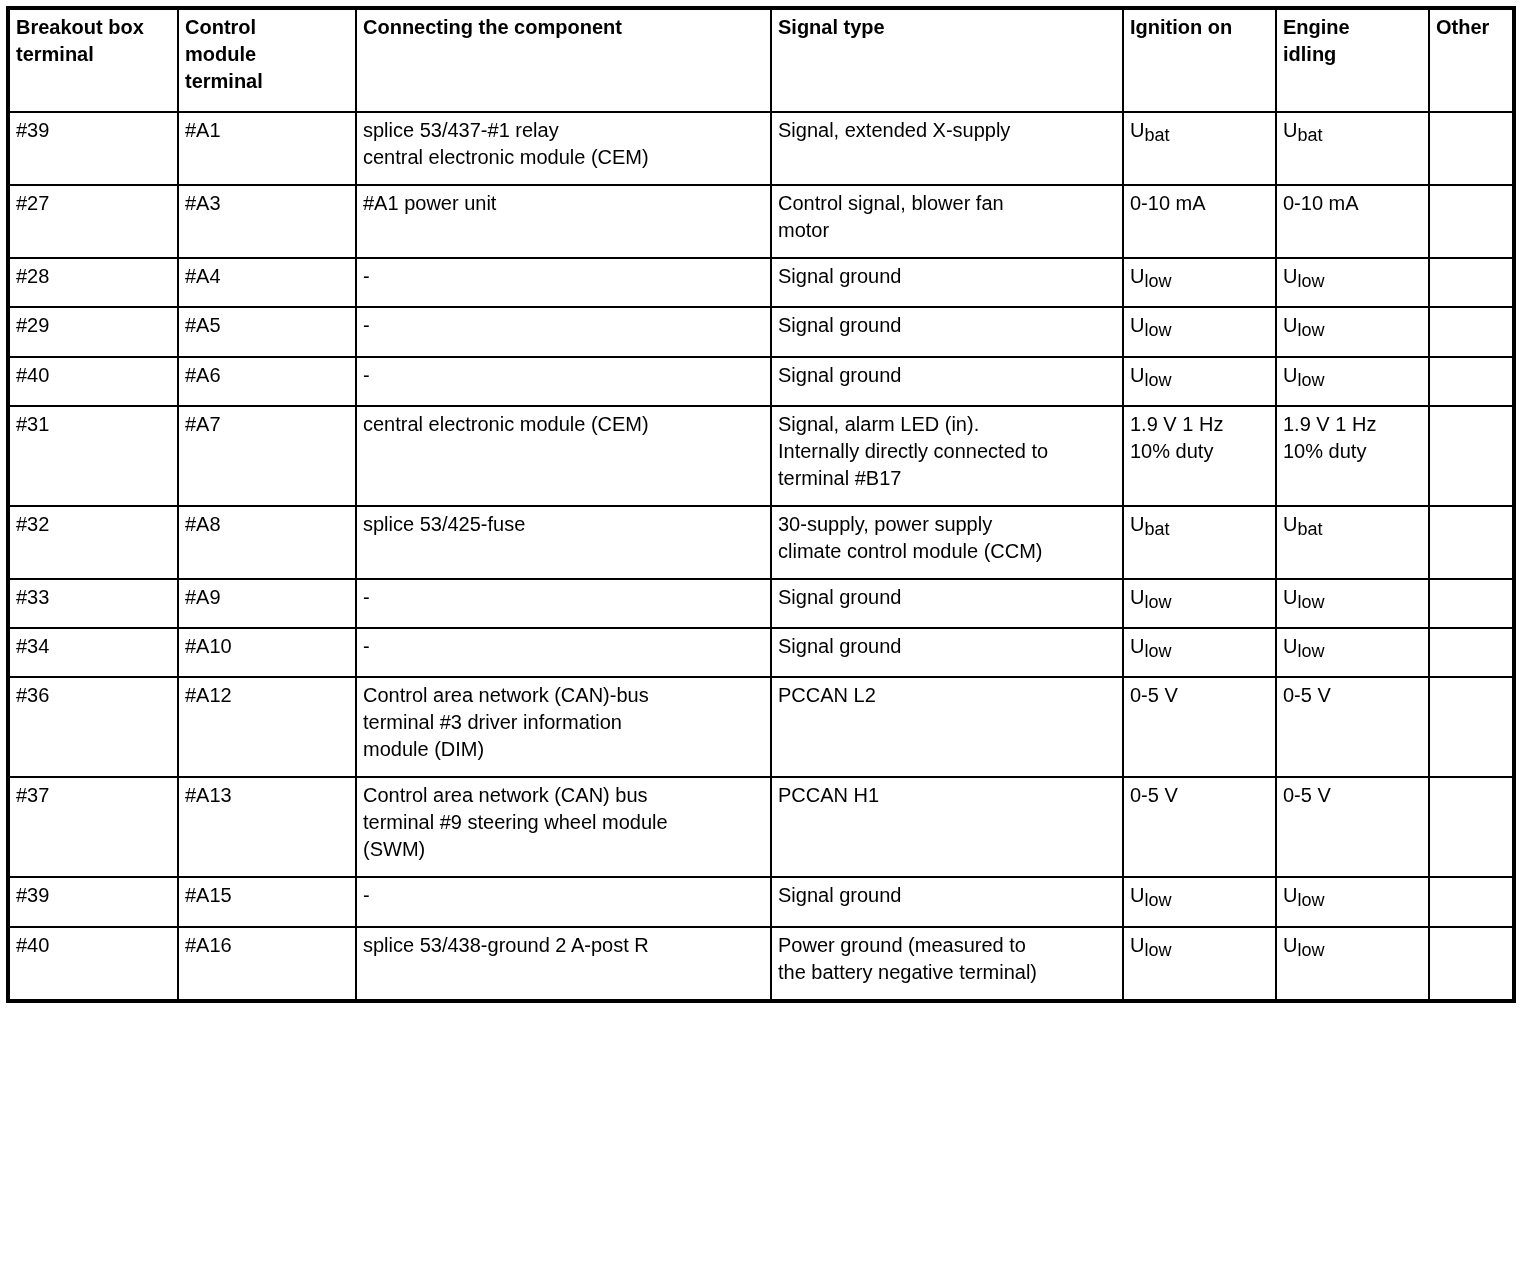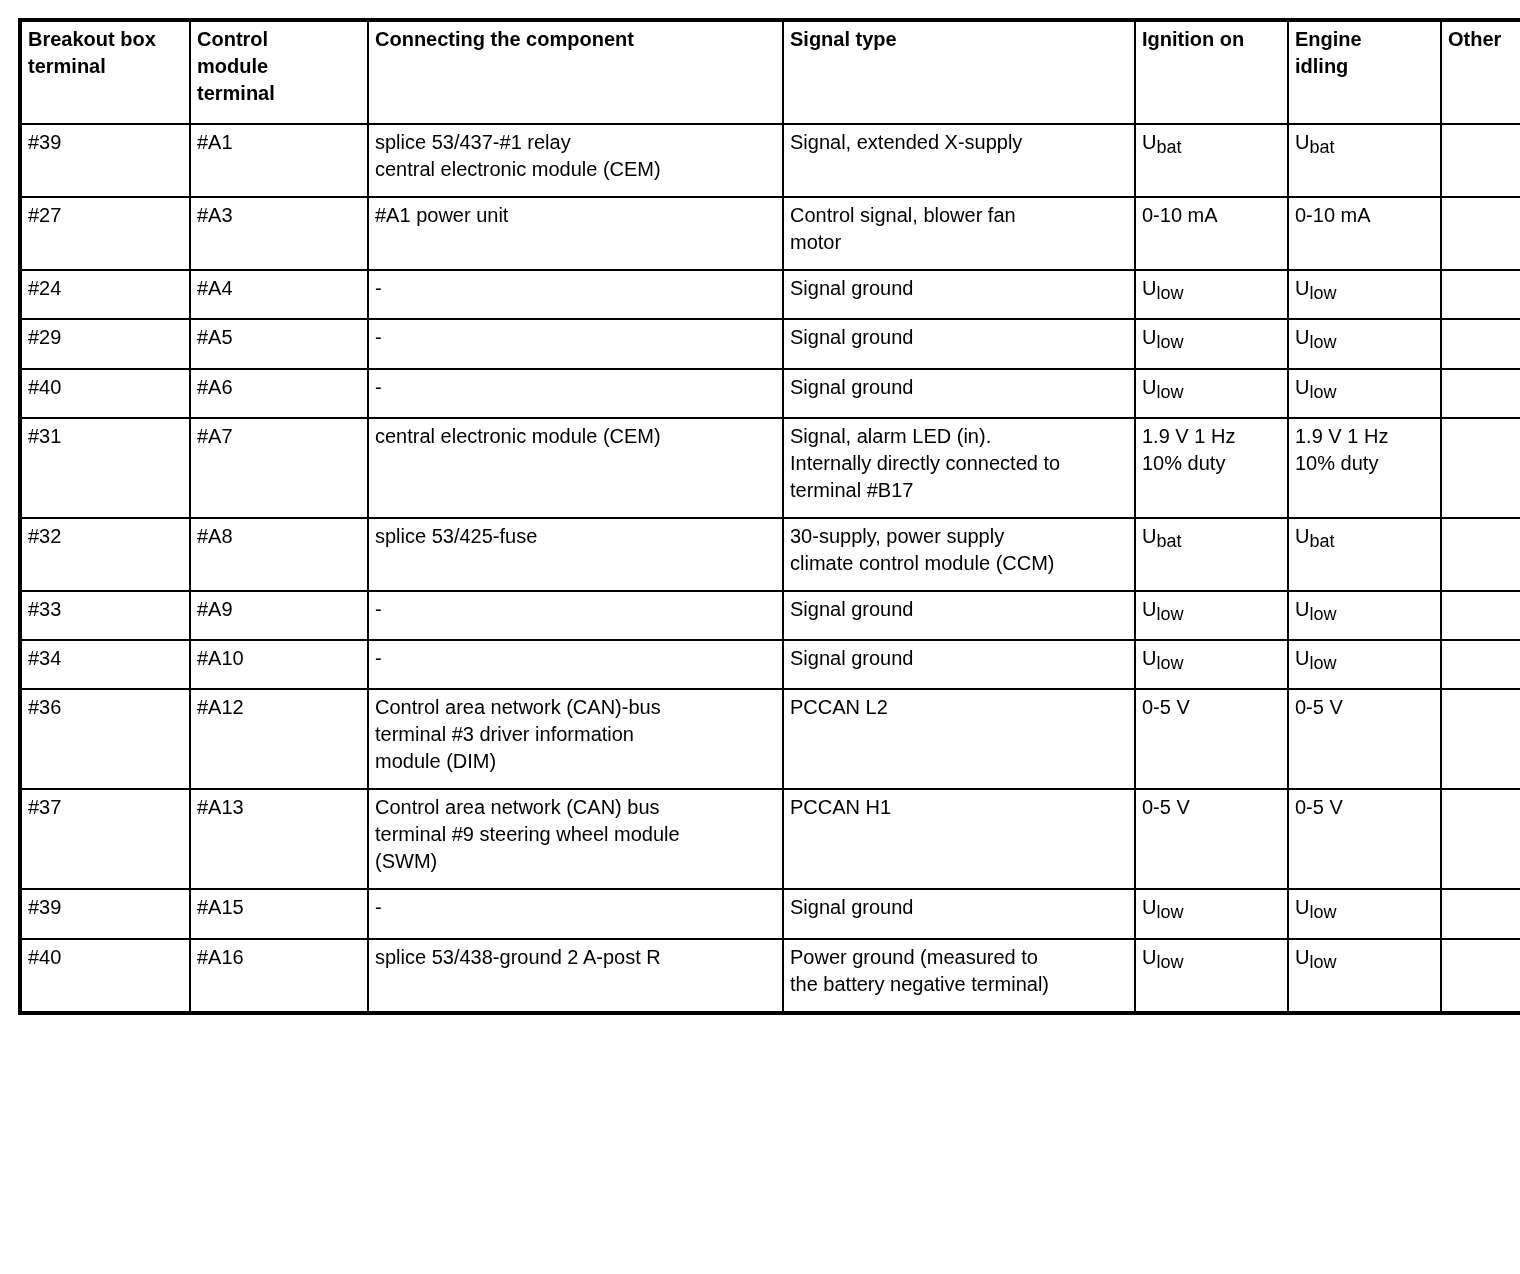--- a/index.html
+++ b/index.html
@@ -8,21 +8,21 @@
     background: #ffffff;
   }
   body {
     font-family: "Liberation Sans", "DejaVu Sans", sans-serif;
     color: #000000;
   }
   .page {
     width: 1520px;
     height: 1218px;
     box-sizing: border-box;
-    padding: 18px;
+    padding: 6px;
     background: #ffffff;
   }
   table.spec-table {
     border-collapse: collapse;
     table-layout: fixed;
     width: 1506px;
     border: 4px solid #000000;
     background: #ffffff;
   }
   table.spec-table th,
@@ -91,21 +91,21 @@
           <td>#27</td>
           <td>#A3</td>
           <td>#A1 power unit</td>
           <td>Control signal, blower fan
 motor</td>
           <td><span>0-10 mA</span></td>
           <td><span>0-10 mA</span></td>
           <td><span></span></td>
         </tr>
         <tr>
-          <td>#24</td>
+          <td>#28</td>
           <td>#A4</td>
           <td>-</td>
           <td>Signal ground</td>
           <td><span>U</span><span class="subscript">low</span></td>
           <td><span>U</span><span class="subscript">low</span></td>
           <td><span></span></td>
         </tr>
         <tr>
           <td>#29</td>
           <td>#A5</td>

